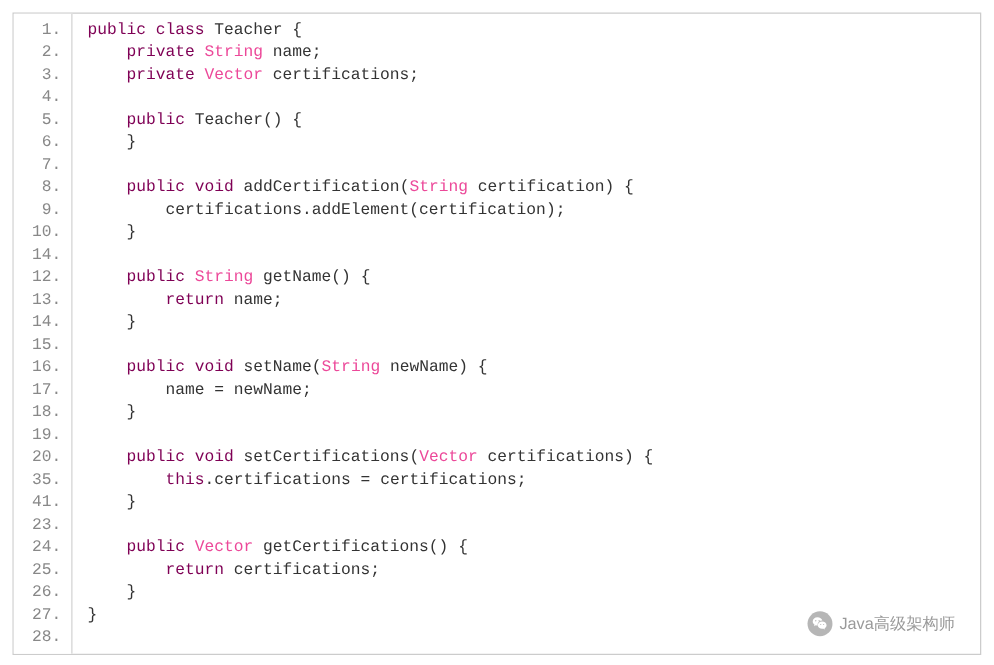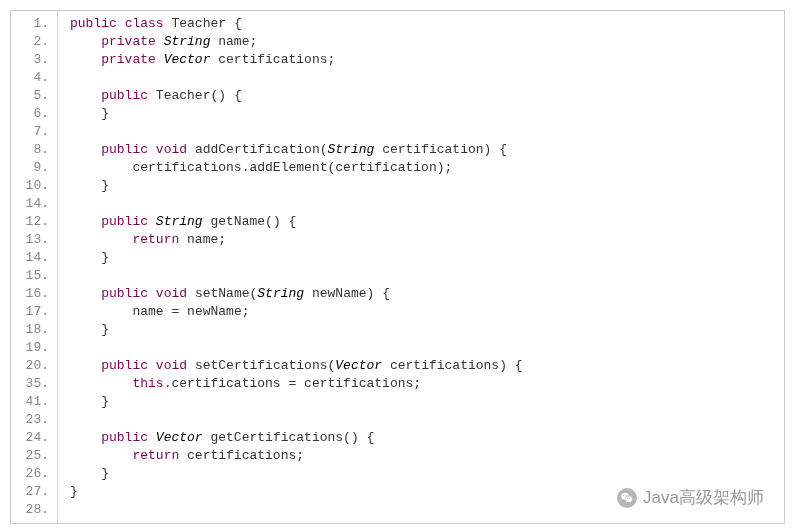--- a/index.html
+++ b/index.html
@@ -36,33 +36,33 @@
     flex: 1;
     line-height: 18px;
   }
   .line {
     height: 18px;
     white-space: pre;
     color: #333;
   }
   .kw { color: #7f0055; font-weight: normal; }
   .cls { color: #333; }
-  .typ { color: #000000; font-style: italic; }
+  .typ { color: #ec4899; }
   .id { color: #333; }
   .pun { color: #333; }
   .watermark {
     position: absolute;
     bottom: 14px;
     right: 20px;
     display: flex;
     align-items: center;
     gap: 6px;
     color: #888;
     font-family: "Microsoft YaHei", sans-serif;
-    font-size: 17px;
+    font-size: 13px;
     opacity: 0.85;
   }
   .wm-icon {
     width: 20px;
     height: 20px;
     background: #aaa;
     border-radius: 50%;
     display: inline-flex;
     align-items: center;
     justify-content: center;

